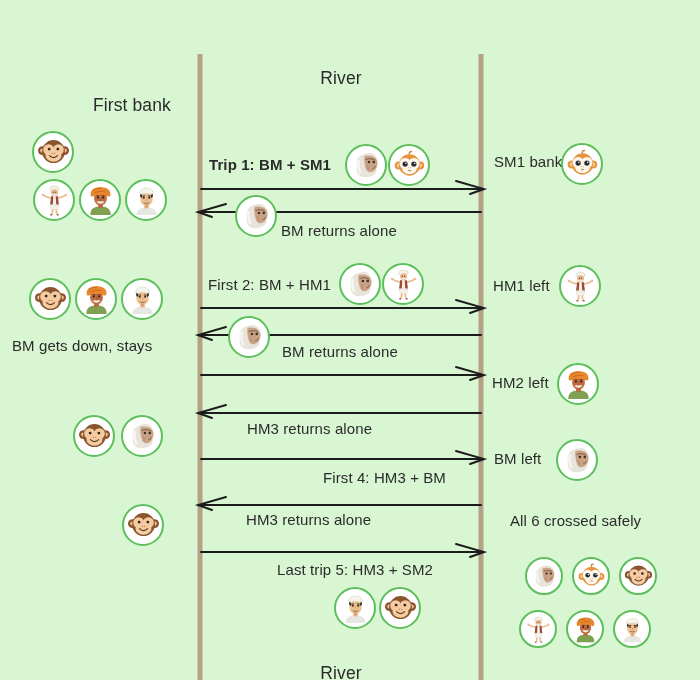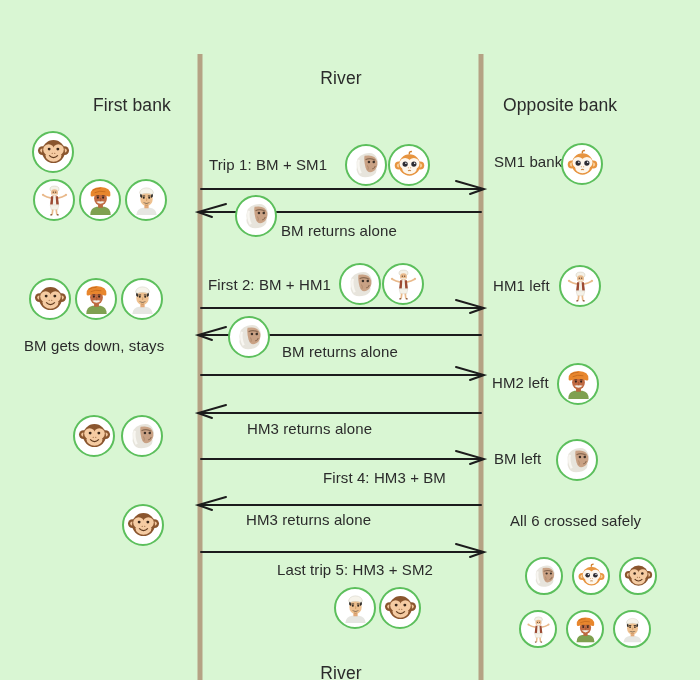--- a/index.html
+++ b/index.html
@@ -164,21 +164,20 @@
       </g>
       <g>
         <line x1="201" y1="510" x2="481" y2="510"></line>
           <path d="M456 502 L484 510 L470 515"></path>
       </g>
     </g>
   </svg>
 
   <div class="lbl heading center" style="left:300px; top:26px; width:82px;">River</div>
   <div class="lbl heading" style="left:93px; top:53px;">First bank</div>
-  <div class="lbl heading" style="left:503px; top:53px;">Opposite bank</div>
   <div class="lbl heading center" style="left:300px; top:621px; width:82px;">River</div>
 
   <div class="avatars" style="left:32px; top:89px;">
       <span class="avatar">
         <svg viewBox="0 0 34 34">
           <use href="#sym-small-monkey-2"></use>
         </svg>
       </span>
     </div>
   <div class="avatars" style="left:33px; top:137px;">
@@ -208,42 +207,42 @@
         <svg viewBox="0 0 34 34">
           <use href="#sym-human-2"></use>
         </svg>
       </span>
       <span class="avatar">
         <svg viewBox="0 0 34 34">
           <use href="#sym-human-3"></use>
         </svg>
       </span>
     </div>
-  <div class="lbl" style="left:24px; top:295px;">BM gets down, stays</div>
+  <div class="lbl" style="left:12px; top:295px;">BM gets down, stays</div>
   <div class="avatars" style="left:73px; top:373px; gap:6px;">
       <span class="avatar">
         <svg viewBox="0 0 34 34">
           <use href="#sym-small-monkey-2"></use>
         </svg>
       </span>
       <span class="avatar">
         <svg viewBox="0 0 34 34">
           <use href="#sym-big-monkey"></use>
         </svg>
       </span>
     </div>
   <div class="avatars" style="left:122px; top:462px;">
       <span class="avatar">
         <svg viewBox="0 0 34 34">
           <use href="#sym-small-monkey-2"></use>
         </svg>
       </span>
     </div>
 
-  <div class="lbl" style="left:209px; top:114px;">Trip 1: BM + SM1</div>
+  <div class="lbl" style="left:209px; top:114px;font-weight:bold;">Trip 1: BM + SM1</div>
   <div class="avatars" style="left:345px; top:102px; gap:1px;">
       <span class="avatar">
         <svg viewBox="0 0 34 34">
           <use href="#sym-big-monkey"></use>
         </svg>
       </span>
       <span class="avatar">
         <svg viewBox="0 0 34 34">
           <use href="#sym-small-monkey-1"></use>
         </svg>

